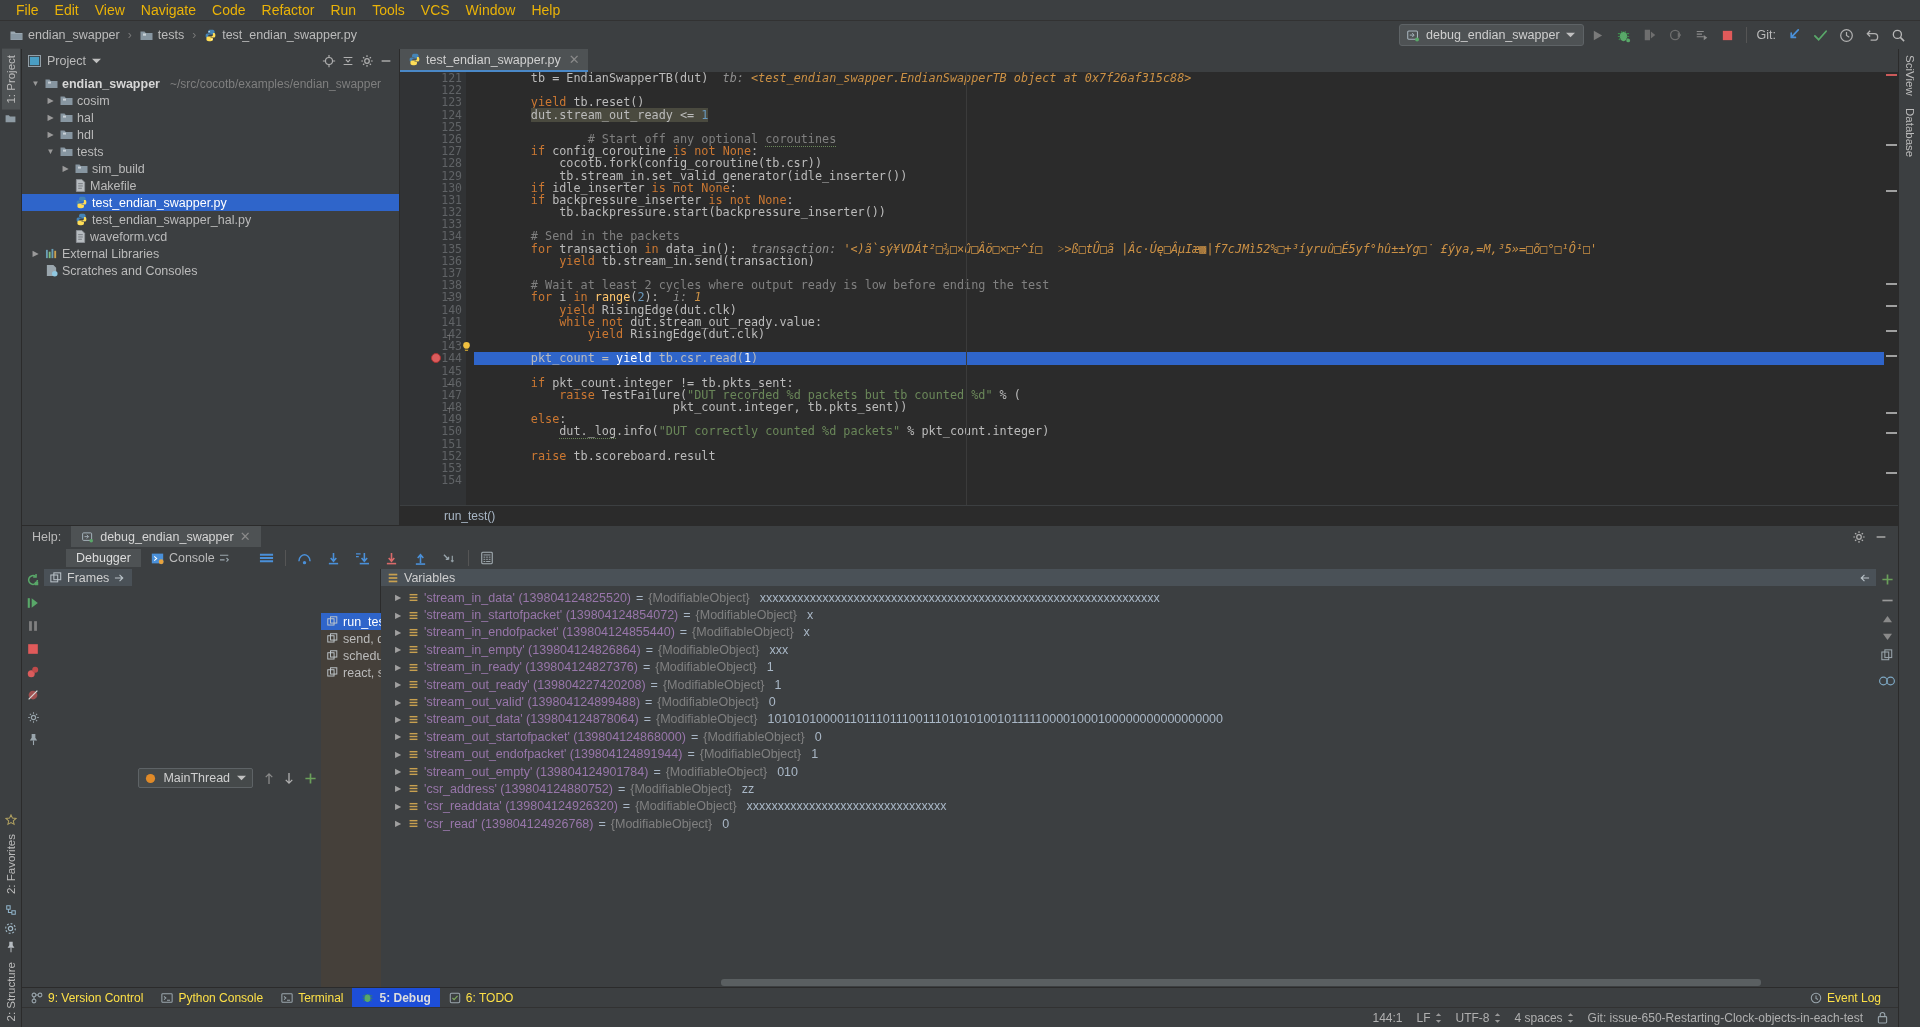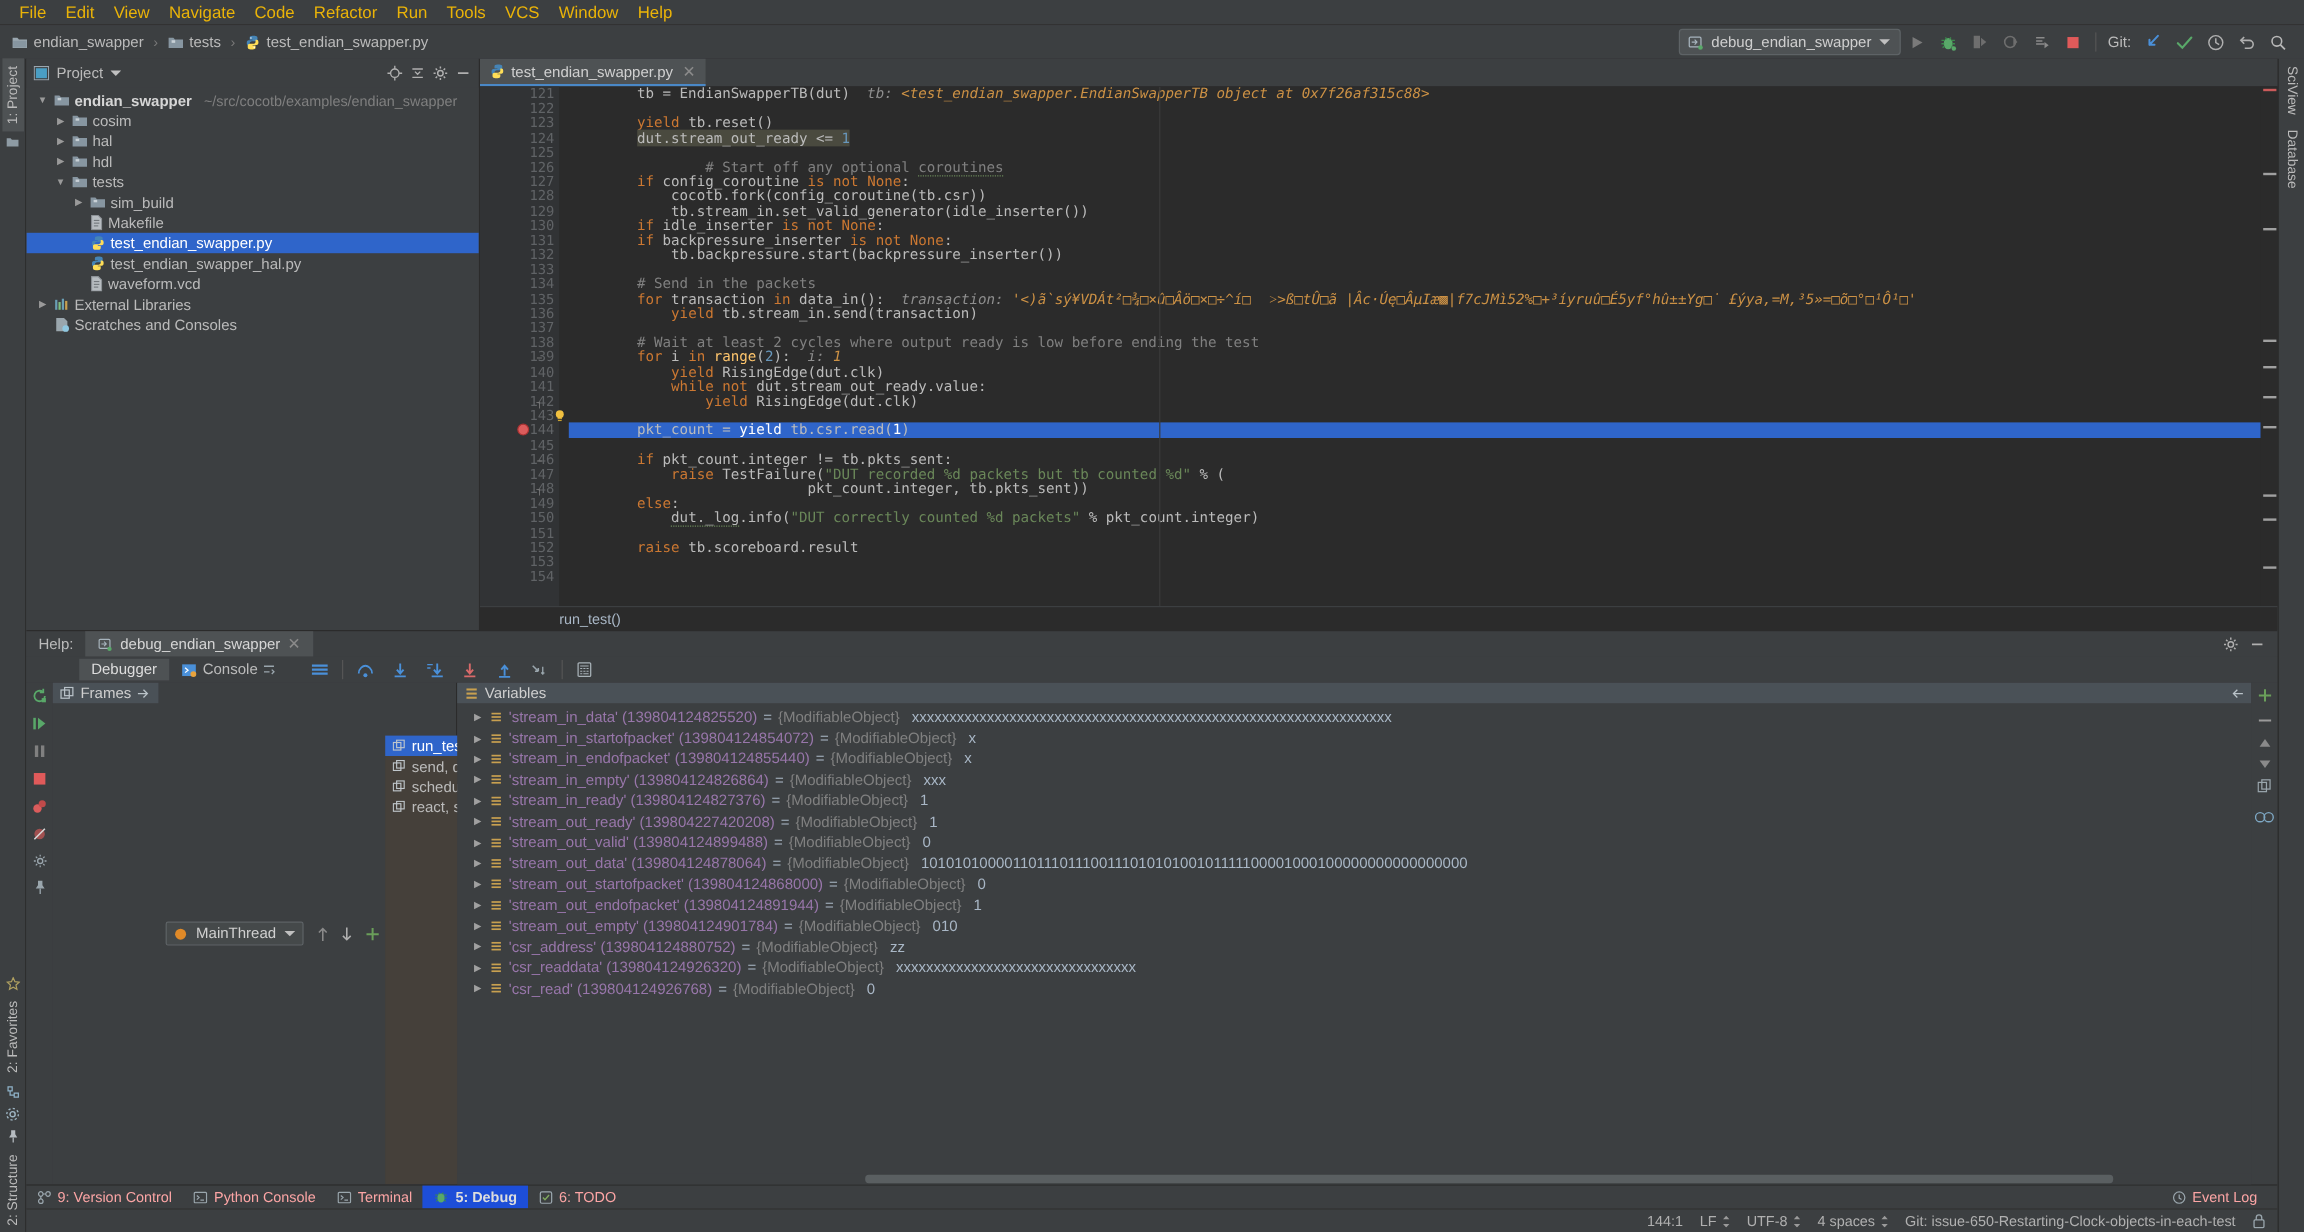--- a/index.html
+++ b/index.html
@@ -122,21 +122,21 @@
   .hint{ color:#8f8f8f; font-style:italic; }
   .hintval{ color:#cc9145; font-style:italic; }
   .hlbox{ background:#4a4a3f; }
   .squig{ border-bottom:1px dotted #6a8759; }
   .vline{
     position:absolute; top:0; bottom:0; width:1px; background:#3b3b3b;
   }
 
   .editfooter{
     height:20px; background:#2b2b2b; border-top:1px solid #3c3f41;
-    display:flex; align-items:center; padding-left:66px; flex:0 0 auto;
+    display:flex; align-items:center; padding-left:44px; flex:0 0 auto;
     font-size:12px; color:#a9b7c6;
   }
   .scrollmini{
     width:14px; flex:0 0 14px; background:#2b2b2b; position:relative;
   }
   .mk{ position:absolute; right:1px; width:11px; height:2px; }
 
   
   .debugpanel{ flex:1 1 auto; display:flex; flex-direction:column; min-height:0; background:#3c3f41; }
   .dbghdr{
@@ -201,21 +201,21 @@
   .hscroll{
     height:9px; background:#3c3f41; flex:0 0 auto; position:relative;
   }
   .hthumb{ position:absolute; left:340px; top:1px; height:7px; width:1040px; background:#5a5f61; border-radius:3px;}
 
   
   .bottombar{
     height:20px; background:#3c3f41; flex:0 0 auto; display:flex;
     align-items:center; border-top:1px solid #2b2b2b; font-size:12px;
   }
-  .bbtn{ display:flex; align-items:center; gap:5px; padding:0 9px; height:20px; color:#fca5a5;}
+  .bbtn{ display:flex; align-items:center; gap:5px; padding:0 9px; height:20px; color:#fde047;}
   .bbtn.sel{ background:#1d4ed8; color:#ddd;font-weight:bold; }
   .bbright{ margin-left:auto; display:flex; align-items:center; gap:0; padding-right:8px;}
 
   .statusbar{
     height:20px; background:#3c3f41; flex:0 0 auto; display:flex;
     align-items:center; justify-content:flex-end; gap:14px; padding-right:10px;
     font-size:12px; color:#b0b0b0; border-top:1px solid #323232;
   }
   .sbi{ display:flex; align-items:center; gap:4px; }
 

